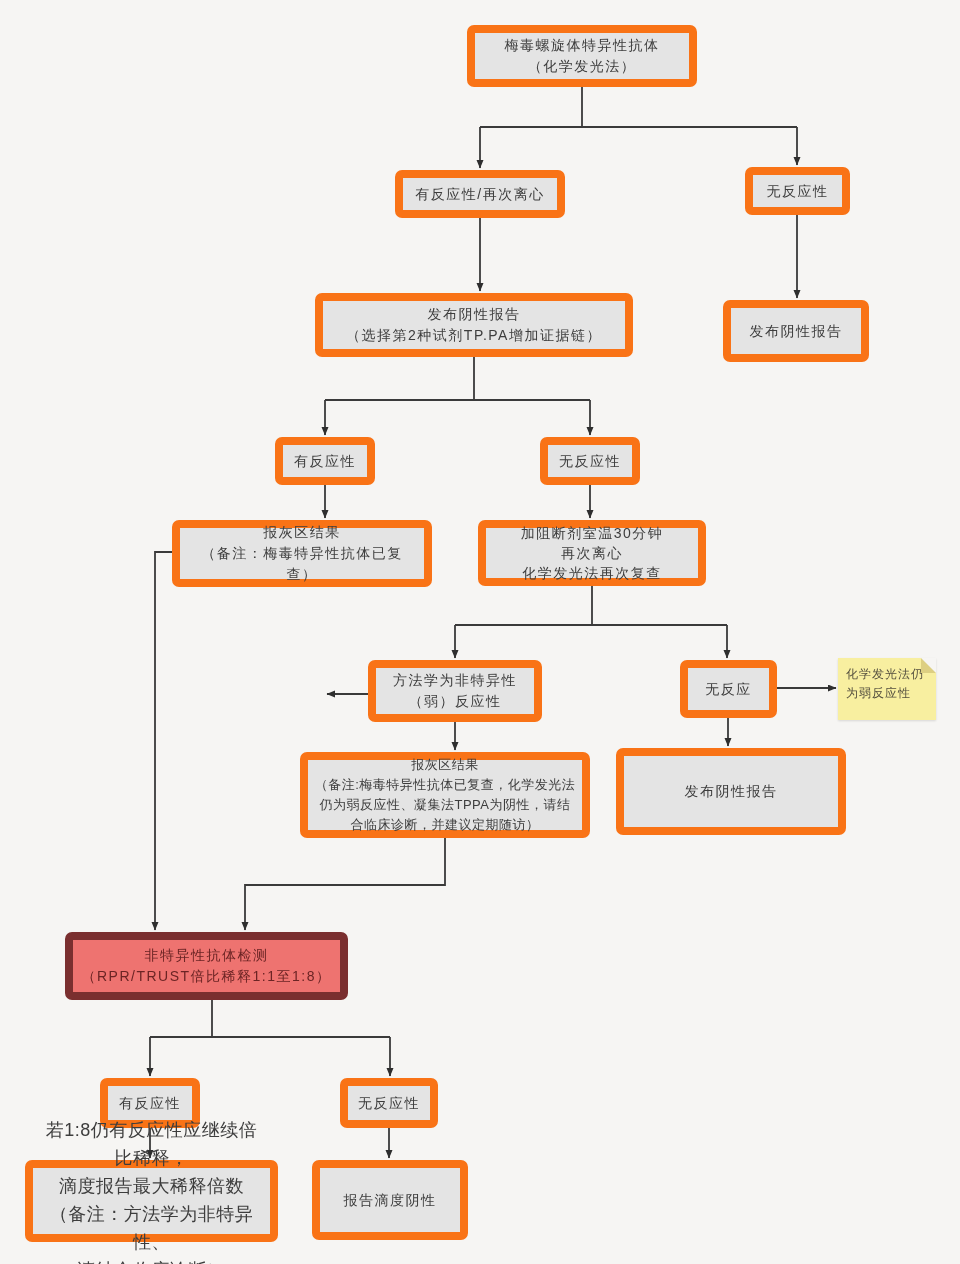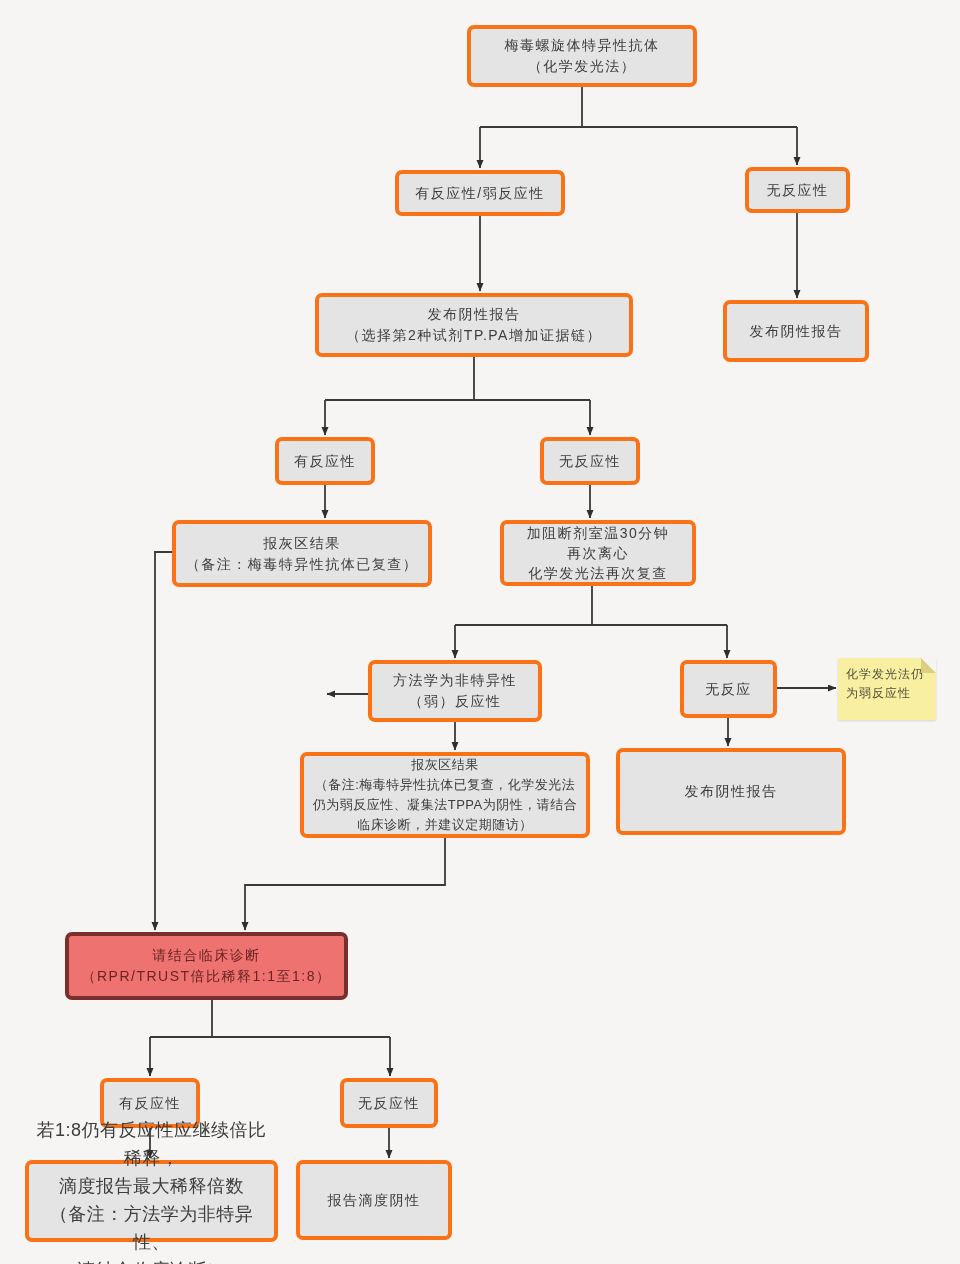--- a/index.html
+++ b/index.html
@@ -10,21 +10,21 @@
   #canvas{
     position:relative;
     width:960px;height:1264px;
     background:#f6f5f3;
     overflow:hidden;
   }
   #wires{position:absolute;left:0;top:0;width:960px;height:1264px;}
   .node{
     position:absolute;
     background:#e4e4e4;
-    border:4px solid #f97316;
+    border:8px solid #f97316;
     border-radius:7px;
     display:flex;align-items:center;justify-content:center;
     text-align:center;
     white-space:pre-line;
     font-size:14px;
     color:#3d3d3d;
     letter-spacing:1.5px;
     line-height:1.5;
     padding:16px 6px;
     box-sizing:border-box;
@@ -104,60 +104,60 @@
       <path d="M390,1037 V1076" marker-end="url(#arrow)"></path>
 
       <path d="M150,1128 V1158" marker-end="url(#arrow)"></path>
       <path d="M389,1128 V1158" marker-end="url(#arrow)"></path>
     </g>
   </svg>
 
   <div class="node" style="left:467px;top:25px;width:230px;height:62px">梅毒螺旋体特异性抗体
 （化学发光法）</div>
 
-  <div class="node" style="left:395px;top:170px;width:170px;height:46px">有反应性/弱反应性</div>
+  <div class="node" style="left:395px;top:170px;width:170px;height:46px">有反应性/再次离心</div>
 
   <div class="node" style="left:745px;top:167px;width:105px;height:46px">无反应性</div>
 
   <div class="node" style="left:315px;top:293px;width:318px;height:64px">发布阴性报告
 （选择第2种试剂TP.PA增加证据链）</div>
 
   <div class="node" style="left:723px;top:300px;width:146px;height:62px">发布阴性报告</div>
 
   <div class="node" style="left:275px;top:437px;width:100px;height:48px">有反应性</div>
 
   <div class="node" style="left:540px;top:437px;width:100px;height:48px">无反应性</div>
 
   <div class="node" style="left:172px;top:520px;width:260px;height:67px">报灰区结果
 （备注：梅毒特异性抗体已复查）</div>
 
-  <div class="node" style="left:500px;top:520px;width:196px;height:66px;line-height:1.45">加阻断剂室温30分钟
+  <div class="node" style="left:478px;top:520px;width:228px;height:66px;line-height:1.45">加阻断剂室温30分钟
 再次离心
 化学发光法再次复查</div>
 
 
   <div class="node" style="left:368px;top:660px;width:174px;height:62px">方法学为非特异性
 （弱）反应性</div>
 
   <div class="node" style="left:680px;top:660px;width:97px;height:58px">无反应</div>
 
   <div class="note" style="left:838px;top:658px;width:98px;height:62px">化学发光法仍为弱反应性</div>
 
   <div class="node small-text" style="left:300px;top:752px;width:290px;height:86px;font-size:13px;line-height:1.55">报灰区结果
 （备注:梅毒特异性抗体已复查，化学发光法仍为弱反应性、凝集法TPPA为阴性，请结合临床诊断，并建议定期随访）</div>
 
   <div class="node" style="left:616px;top:748px;width:230px;height:87px">发布阴性报告</div>
 
-  <div class="node red" style="left:65px;top:932px;width:283px;height:68px">请结合临床诊断
+  <div class="node red" style="left:65px;top:932px;width:283px;height:68px">非特异性抗体检测
 （RPR/TRUST倍比稀释1:1至1:8）</div>
 
   <div class="node" style="left:100px;top:1078px;width:100px;height:50px">有反应性</div>
 
   <div class="node" style="left:340px;top:1078px;width:98px;height:50px">无反应性</div>
 
   <div class="node small-text" style="left:25px;top:1160px;width:253px;height:82px;line-height:1.55">若1:8仍有反应性应继续倍比稀释，
 滴度报告最大稀释倍数
 （备注：方法学为非特异性、
 请结合临床诊断）</div>
 
-  <div class="node" style="left:296px;top:1160px;width:156px;height:80px">报告滴度阴性</div>
+  <div class="node" style="left:312px;top:1160px;width:156px;height:80px">报告滴度阴性</div>
 
 </div>
 
 </body></html>

